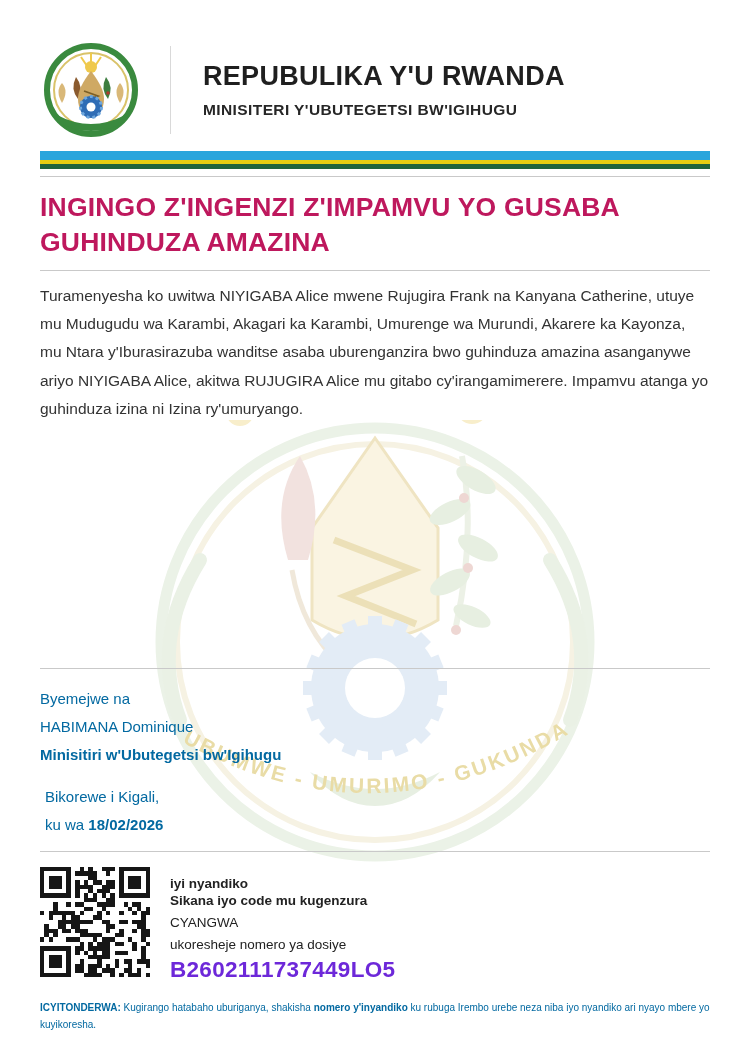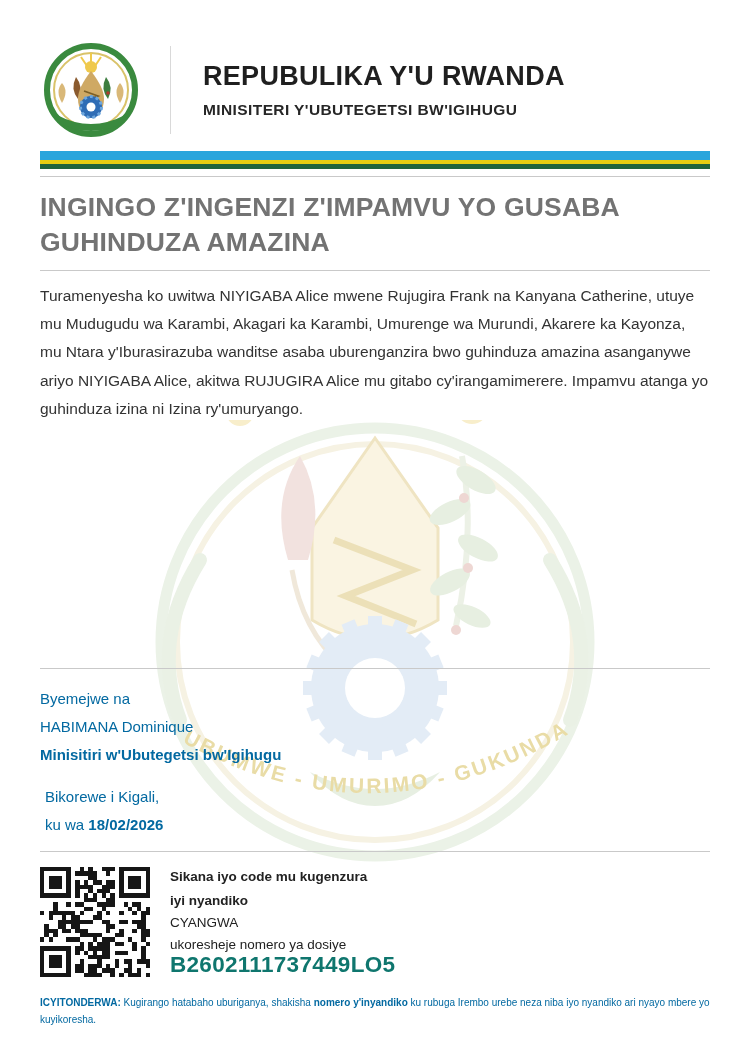--- a/index.html
+++ b/index.html
@@ -26,21 +26,21 @@
   .flag .b1{height:9px;}
   .flag .b2{height:4px;}
   .flag .b3{height:5px;}
 
   .rule{height:1px;background:#c9c9c9;}
   .rule.r1{margin-top:7px;}
   .rule.r2{margin-top:10px;}
   .rule.r3{margin-top:0;}
   .rule.r4{margin-top:18px;}
 
-  .doc-title{margin-top:13px;font-size:26.5px;line-height:1.32;font-weight:700;color:#737373;letter-spacing:0.2px;}
+  .doc-title{margin-top:13px;font-size:26.5px;line-height:1.32;font-weight:700;color:#be185d;letter-spacing:0.2px;}
 
   .body-par{margin-top:11px;font-size:15.5px;line-height:1.82;color:#333;}
 
   .wm-gap{height:245px;}
 
   .sig{font-size:15px;color:#0369a1;}
   .sig .l1{margin-top:21px;}
   .sig .l2{margin-top:11px;}
   .sig .l3{margin-top:11px;font-weight:700;}
   .sig .place{margin-top:25px;padding-left:5px;}
@@ -49,21 +49,21 @@
 
   .qr-row{margin-top:15px;display:flex;align-items:flex-start;}
   .qr-box{width:110px;height:110px;flex:0 0 auto;}
   .qr-text{margin-left:20px;font-size:13.5px;color:#222;}
   .qr-text .bold{font-weight:700;}
   .qr-text .t1{margin-top:2px;}
   .qr-text .t2{margin-top:9px;}
   .qr-text .t3{margin-top:7px;}
   .qr-text .t4{margin-top:9px;}
   .qr-text .t5{margin-top:7px;}
-  .dossier{font-size:22.5px;font-weight:700;color:#0f766e;letter-spacing:0.3px;}
+  .dossier{margin-top:5px;font-size:22.5px;font-weight:700;color:#6d28d9;letter-spacing:0.3px;}
 
   .note{margin-top:16px;font-size:10px;line-height:1.75;color:#0369a1;}
   .note b{font-weight:700;}
 </style>
 </head>
 <body>
 
 <div class="page">
 
   <svg class="watermark" width="510" height="450" viewBox="0 0 510 450">
@@ -494,22 +494,22 @@
           <rect x="12" y="24" width="1" height="1" fill="#161616"></rect>
           <rect x="13" y="24" width="1" height="1" fill="#161616"></rect>
           <rect x="16" y="24" width="1" height="1" fill="#161616"></rect>
           <rect x="18" y="24" width="1" height="1" fill="#161616"></rect>
           <rect x="20" y="24" width="1" height="1" fill="#161616"></rect>
           <rect x="21" y="24" width="1" height="1" fill="#161616"></rect>
           <rect x="22" y="24" width="1" height="1" fill="#161616"></rect>
           <rect x="24" y="24" width="1" height="1" fill="#161616"></rect>
         </svg>
       <div class="qr-text">
+        <div class="bold t2">iyi nyandiko</div>
         <div class="bold t1">Sikana iyo code mu kugenzura</div>
-        <div class="bold t2">iyi nyandiko</div>
         <div class="t3">CYANGWA</div>
         <div class="t5">ukoresheje nomero ya dosiye</div>
         <div class="dossier">B2602111737449LO5</div>
       </div>
     </div>
 
     <div class="note">
       <b>ICYITONDERWA:</b>
       <span>Kugirango hatabaho uburiganya, shakisha</span>
       <b>nomero y'inyandiko</b>

